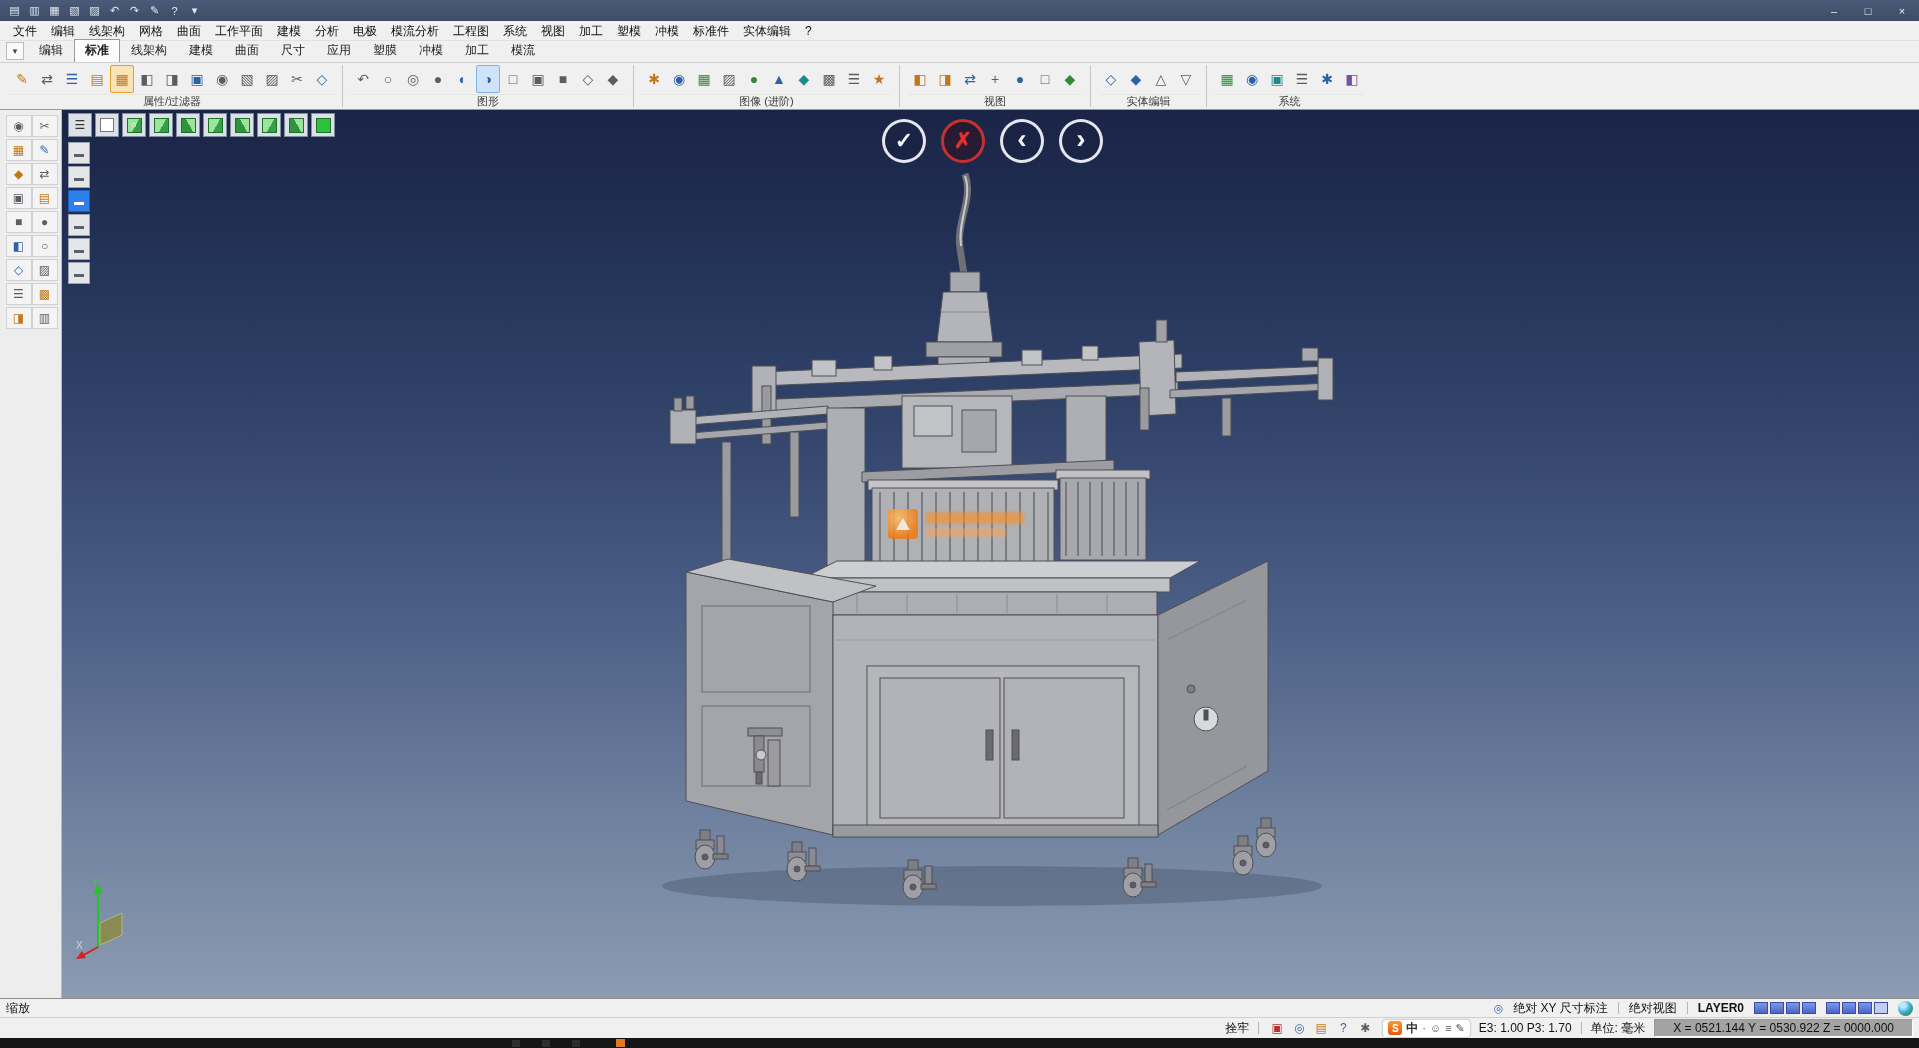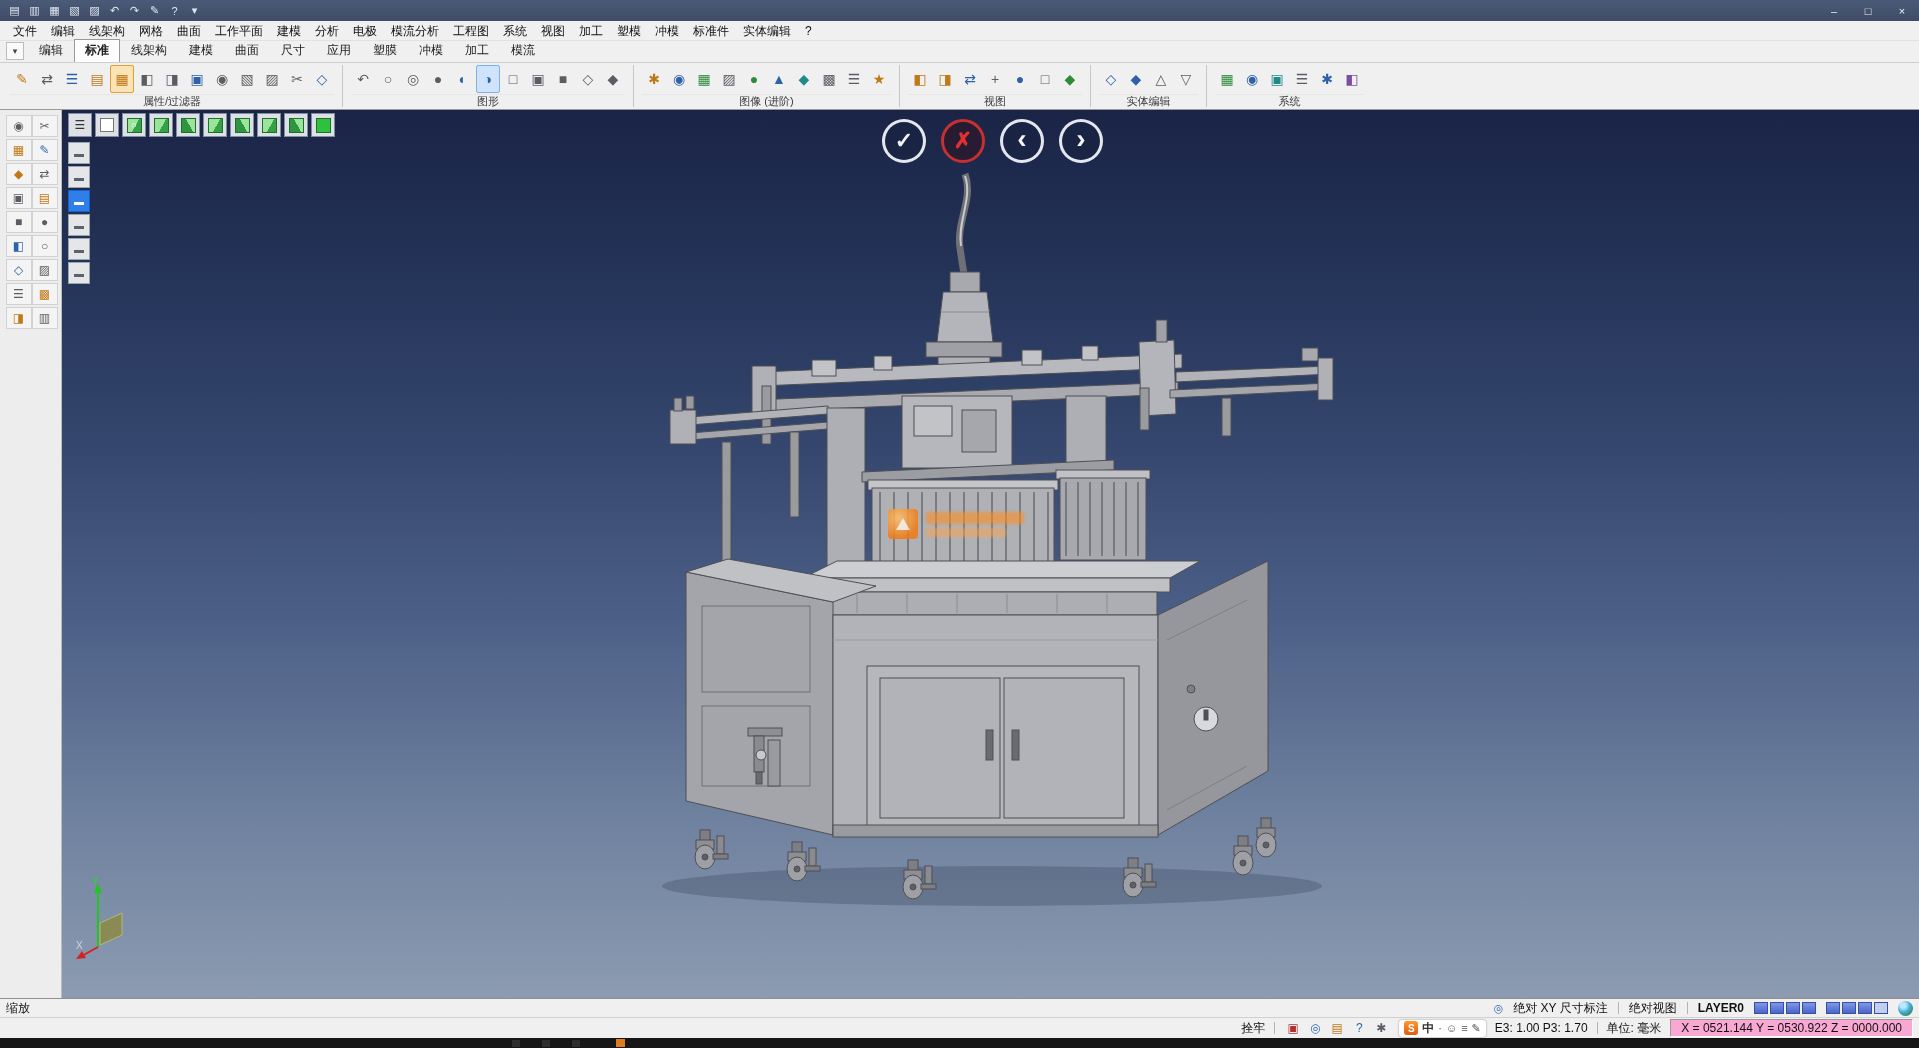--- a/index.html
+++ b/index.html
@@ -97,21 +97,21 @@
   .row2 .spacer{flex:1 1 auto;}
   .sico{width:18px;height:16px;display:flex;align-items:center;justify-content:center;}
   .sico i{font-style:normal;font-size:12px;}
   .sico.red i{color:#b43030}.sico.blue i{color:#2e62a8}.sico.amber i{color:#c07818}.sico.gray i{color:#5a5d63}
   .ime{display:flex;align-items:center;gap:4px;background:#fff;border-radius:3px;height:17px;padding:0 5px;
        box-shadow:0 0 2px rgba(0,0,0,.45);}
   .ime-logo{width:14px;height:14px;border-radius:3px;background:linear-gradient(#ff9a2e,#e05a10);
             color:#fff;font-weight:bold;font-size:10px;display:flex;align-items:center;justify-content:center;}
   .ime-lang{font-size:12px;font-weight:bold;color:#333;}
   .ime-tool{font-size:11px;color:#555;font-style:normal;}
-  .coords{border:1px solid;border-color:#9a9a9a #ffffff #ffffff #9a9a9a;padding:1px 10px;background:#f9a8d4;}
+  .coords{border:1px solid;border-color:#9a9a9a #ffffff #ffffff #9a9a9a;padding:1px 18px;background:#a3a3a3;}
   
   .taskbar{height:10px;background:#161616;display:flex;align-items:center;flex:0 0 auto;}
   .tb-dim{width:8px;height:7px;background:#2e2e2e;margin-left:22px;}
   .tb-orange{width:9px;height:8px;background:#e07a1e;margin-left:36px;}
 </style>
 </head>
 <body>
 
 <div class="app">
 

